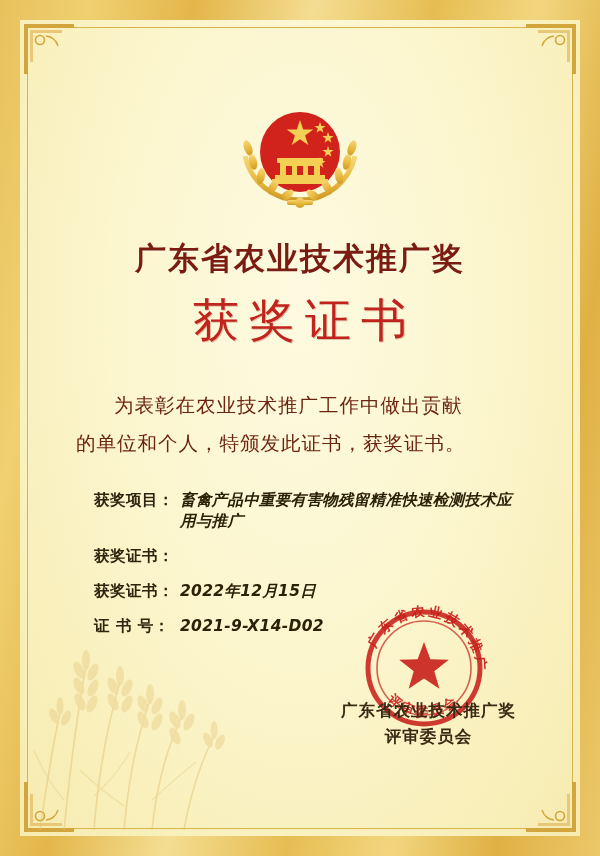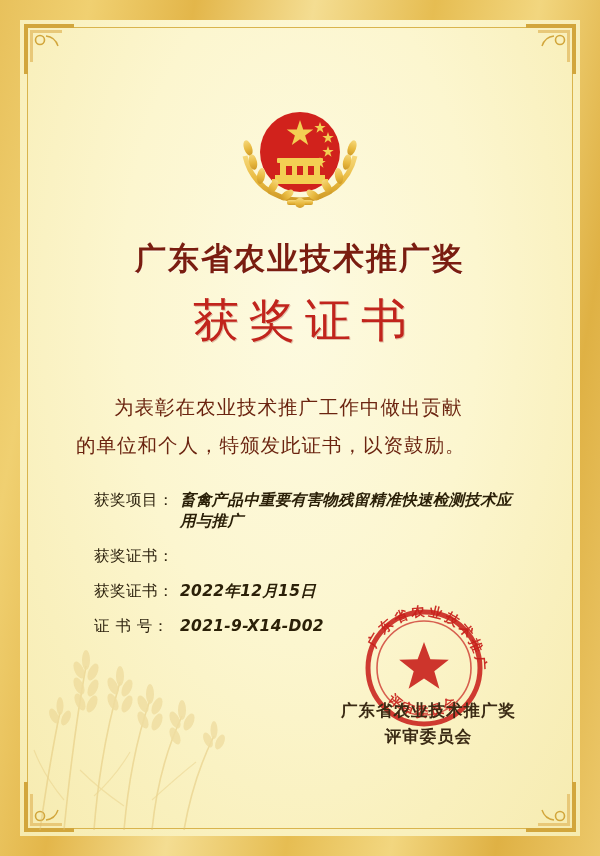--- a/index.html
+++ b/index.html
@@ -126,21 +126,21 @@
   }
 
   .statement {
     position: absolute;
     top: 360px;
     left: 48px;
     right: 48px;
     font-size: 19.5px;
     line-height: 38px;
     color: #6b2410;
-    font-family: Liberation Sans, sans-serif;
+    font-family: Liberation Mono, monospace;
     letter-spacing: 1px;
   }
   .statement .l1 { text-indent: 38px; }
 
   .fields {
     position: absolute;
     top: 462px;
     left: 66px;
     right: 52px;
   }
@@ -149,21 +149,21 @@
     align-items: baseline;
     margin-bottom: 14px;
     font-size: 15.5px;
     color: #3a2a14;
     font-family: "DejaVu Sans", sans-serif;
   }
   .field-label {
     width: 86px;
     flex: 0 0 86px;
     color: #2f2410;
-    font-weight: normal;
+    font-weight: bold;
     letter-spacing: .5px;
   }
   .field-value {
     flex: 1;
     color: #2b2008;
     font-weight: bold;
     letter-spacing: .3px;
     font-style: italic;
   }
 
@@ -345,21 +345,21 @@
           <circle cx="75" cy="103" r="5"></circle>
         </g>
       </svg>
     </div>
 
     <div class="title-main">广东省农业技术推广奖</div>
     <div class="title-sub">获奖证书</div>
 
     <div class="statement">
       <div class="l1">为表彰在农业技术推广工作中做出贡献</div>
-      <div class="l2">的单位和个人，特颁发此证书，以资鼓励。</div>
+      <div class="l2">的单位和个人，特颁发此证书，获奖证书。</div>
     </div>
 
     <div class="fields">
       <div class="field-row">
         <span class="field-label">获奖项目：</span>
         <span class="field-value">畜禽产品中重要有害物残留精准快速检测技术应用与推广</span>
       </div>
       <div class="field-row">
         <span class="field-label">获奖证书：</span>
       </div>

